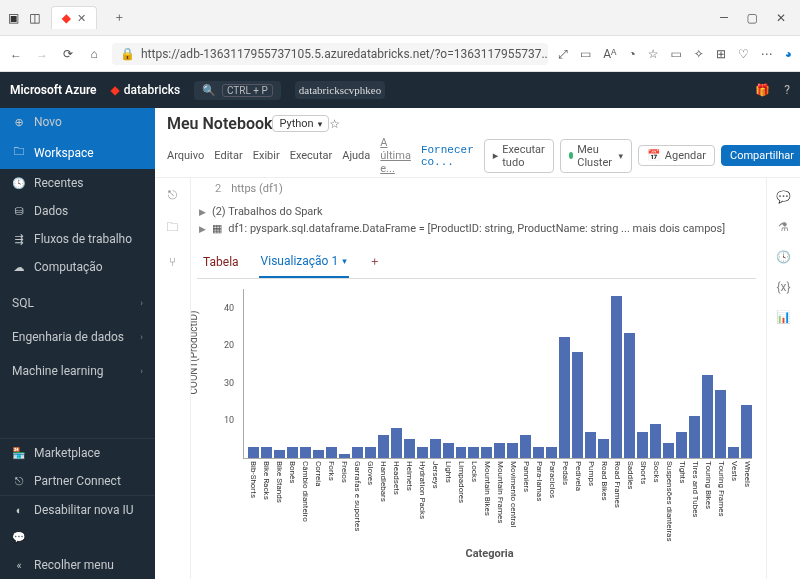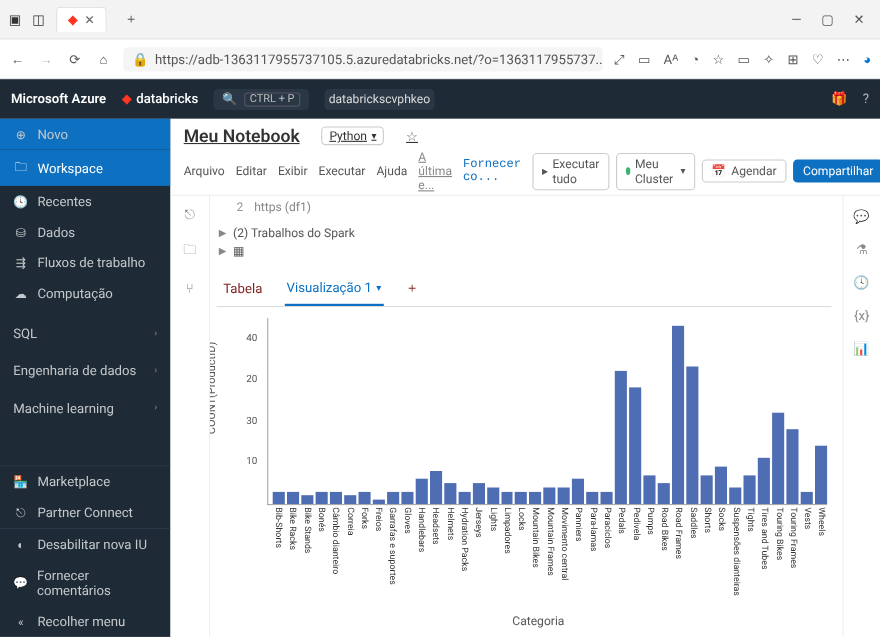--- a/index.html
+++ b/index.html
@@ -15,33 +15,33 @@
 .addrbar .nav-ico{color:#555;width:16px;text-align:center;}
 .urlbox{flex:1;display:flex;align-items:center;background:#f5f5f5;border-radius:4px;padding:4px 8px;gap:6px;color:#555;font-size:12px;overflow:hidden;white-space:nowrap;}
 .urlbox .lock{color:#555;}
 .addr-icons{display:flex;gap:12px;color:#555;align-items:center;}
 .topbar{height:36px;background:#1e2a35;color:#ddd;display:flex;align-items:center;padding:0 10px;gap:14px;font-size:12px;}
 .topbar .azure{color:#fff;font-weight:600;}
 .topbar .db{display:flex;align-items:center;gap:4px;color:#fff;}
 .topbar .db-logo{color:#ff3621;}
 .topbar .search{display:flex;align-items:center;background:#2a3744;border-radius:4px;padding:3px 8px;gap:6px;font-size:11px;color:#bbb;}
 .topbar .kbd{border:1px solid #556;border-radius:3px;padding:0 4px;font-size:10px;}
-.topbar .cluster{background:#2a3744;border-radius:4px;padding:3px 4px;font-size:11px;}
+.topbar .cluster{background:#2a3744;border-radius:4px;padding:3px 4px;font-size:11px;font-family:Liberation Serif, serif;}
 .topbar .right{margin-left:auto;display:flex;gap:14px;align-items:center;color:#bbb;}
 .main{display:flex;height:calc(579px - 108px);}
 .sidebar{width:155px;background:#1e2a35;color:#c5c9cc;display:flex;flex-direction:column;font-size:12px;}
 .sidebar .item{display:flex;align-items:center;gap:8px;padding:7px 12px;cursor:pointer;}
 .sidebar .item.active{background:#0e70c0;color:#fff;}
 .sidebar .item.novo{background:#0e70c0;margin:0;border-radius:0;}
 .sidebar .item .ico{width:14px;text-align:center;font-size:11px;}
 .sidebar .chev{margin-left:auto;font-size:9px;color:#888;}
 .sidebar .bottom{margin-top:auto;border-top:1px solid #2a3744;}
 .content{flex:1;display:flex;flex-direction:column;background:#fff;position:relative;overflow:hidden;}
 .nbhead{padding:6px 12px 2px;border-bottom:1px solid #eee;}
-.nbhead .row1{display:flex;align-items:center;gap:20px;text-decoration:underline;}
+.nbhead .row1{display:flex;align-items:center;gap:0;}
 .nbhead h1{font-size:16px;font-weight:600;}
 .lang-pill{border:1px solid #ccc;border-radius:4px;padding:1px 6px;font-size:11px;display:flex;gap:4px;align-items:center;}
 .star{color:#666;}
 .nbhead .row2{display:flex;align-items:center;gap:10px;font-size:11px;color:#555;margin-top:3px;}
 .nbhead .row2 .link{color:#0e70c0;font-family:Liberation Mono, monospace;}
 .nbhead .row2 .right{margin-left:auto;display:flex;gap:6px;align-items:center;}
 .btn{border:1px solid #ccc;border-radius:4px;padding:3px 8px;font-size:11px;background:#fff;display:flex;align-items:center;gap:4px;}
 .btn.primary{background:#0e70c0;color:#fff;border-color:#0e70c0;}
 .dot-green{width:7px;height:7px;background:#3cb371;border-radius:50%;display:inline-block;}
 .nb-body{flex:1;display:flex;overflow:hidden;}
@@ -56,21 +56,21 @@
 .result-tabs .rtab{padding:8px 2px;color:#7f1d1d;display:flex;gap:4px;align-items:center;}
 .result-tabs .rtab.active{color:#0e70c0;border-bottom:2px solid #0e70c0;margin-bottom:-1px;}
 .chart{position:relative;height:300px;padding:10px 4px 0 30px;}
 .ylab{position:absolute;left:-4px;top:50%;transform:rotate(-90deg) translateX(40px);transform-origin:left;font-size:10px;color:#555;white-space:nowrap;}
 .plot{position:relative;height:170px;border-left:1px solid #aaa;border-bottom:1px solid #aaa;margin-left:16px;}
 .ytick{position:absolute;left:-20px;font-size:9px;color:#555;transform:translateY(50%);}
 .bars{position:absolute;bottom:0;left:4px;right:0;display:flex;align-items:flex-end;gap:2px;}
 .bar{flex:1;background:#4f6db3;min-width:0;}
 .xlabels{display:flex;margin-left:20px;margin-top:2px;gap:2px;}
 .xlab{flex:1;font-size:8px;color:#333;writing-mode:vertical-rl;text-align:left;min-width:0;overflow:hidden;white-space:nowrap;max-height:90px;}
-.xaxis-title{text-align:center;font-size:11px;color:#555;margin-top:16px;}
+.xaxis-title{text-align:center;font-size:11px;color:#555;margin-top:5px;font-weight:bold;}
 .rightrail{width:34px;border-left:1px solid #eee;display:flex;flex-direction:column;align-items:center;gap:16px;padding-top:12px;color:#888;}
 </style>
 </head>
 <body>
 
 <div class="titlebar">
   <div class="left">
     <span class="nav-ico">▣</span>
     <span class="nav-ico">◫</span>
     <div class="tab">
@@ -178,21 +178,20 @@
           <span class="ico">⎋</span>
           <span>Partner Connect</span>
         </div>
       <div style="border-top:1px solid #2a3744"></div>
       <div class="item">
           <span class="ico">◐</span>
           <span>Desabilitar nova IU</span>
         </div>
       <div class="item">
           <span class="ico">💬</span>
-          <span>Fornecer comentários</span>
         </div>
       <div class="item">
           <span class="ico">«</span>
           <span>Recolher menu</span>
         </div>
     </div>
   </div>
 
   <div class="content">
     <div class="nbhead">
@@ -240,20 +239,21 @@
       </div>
       <div class="cell-area">
         <div class="codeline"><span class="n">2</span><span>https  (df1)</span></div>
         <div class="spark-info">
             <span class="tr">▶</span>
             <span>(2) Trabalhos do Spark</span>
           </div>
         <div class="df-info">
             <span class="tr">▶</span>
             <span>▦</span>
+            <span>df1:  pyspark.sql.dataframe.DataFrame = [ProductID: string, ProductName: string ... mais dois campos]</span>
           </div>
 
         <div class="result-tabs">
           <div class="rtab">Tabela</div>
           <div class="rtab active">
               <span>Visualização 1</span>
               <span style="font-size:9px">▾</span>
             </div>
           <div class="rtab">＋</div>
         </div>

